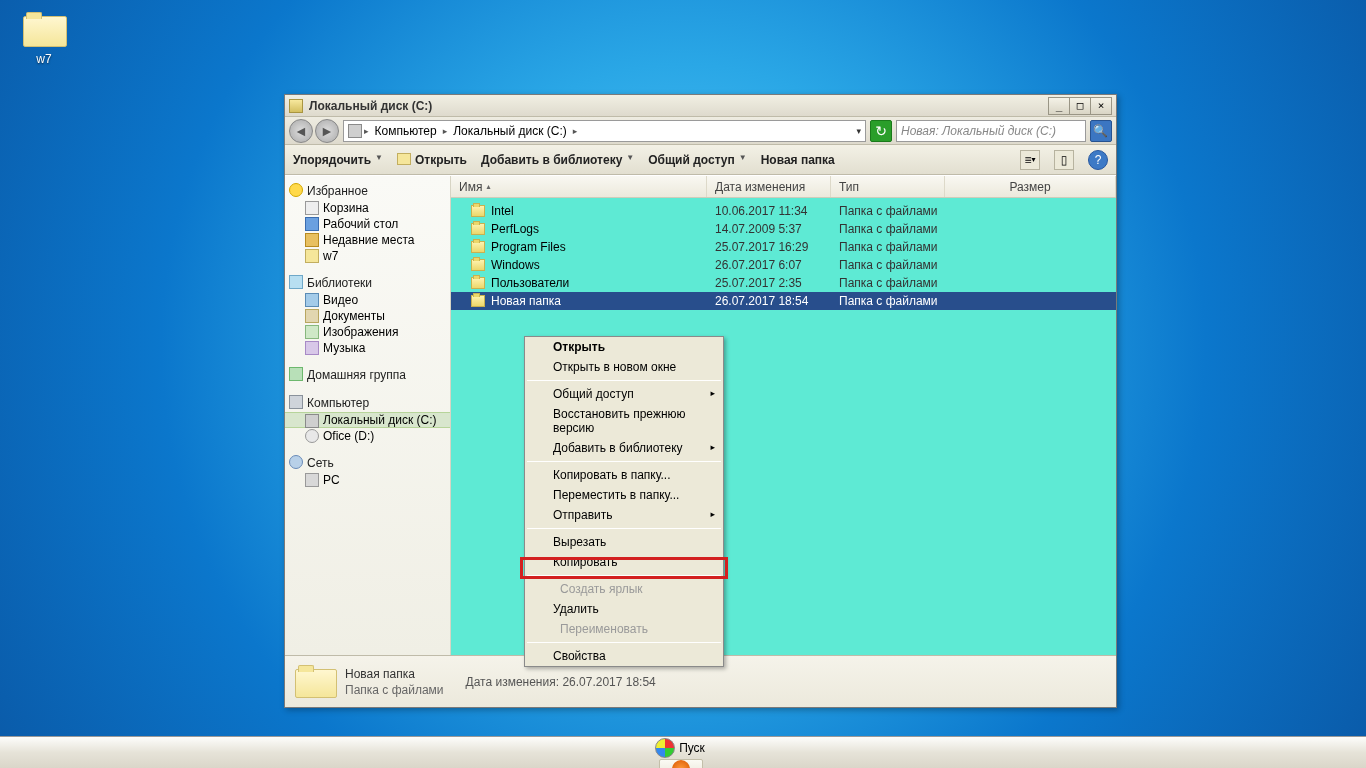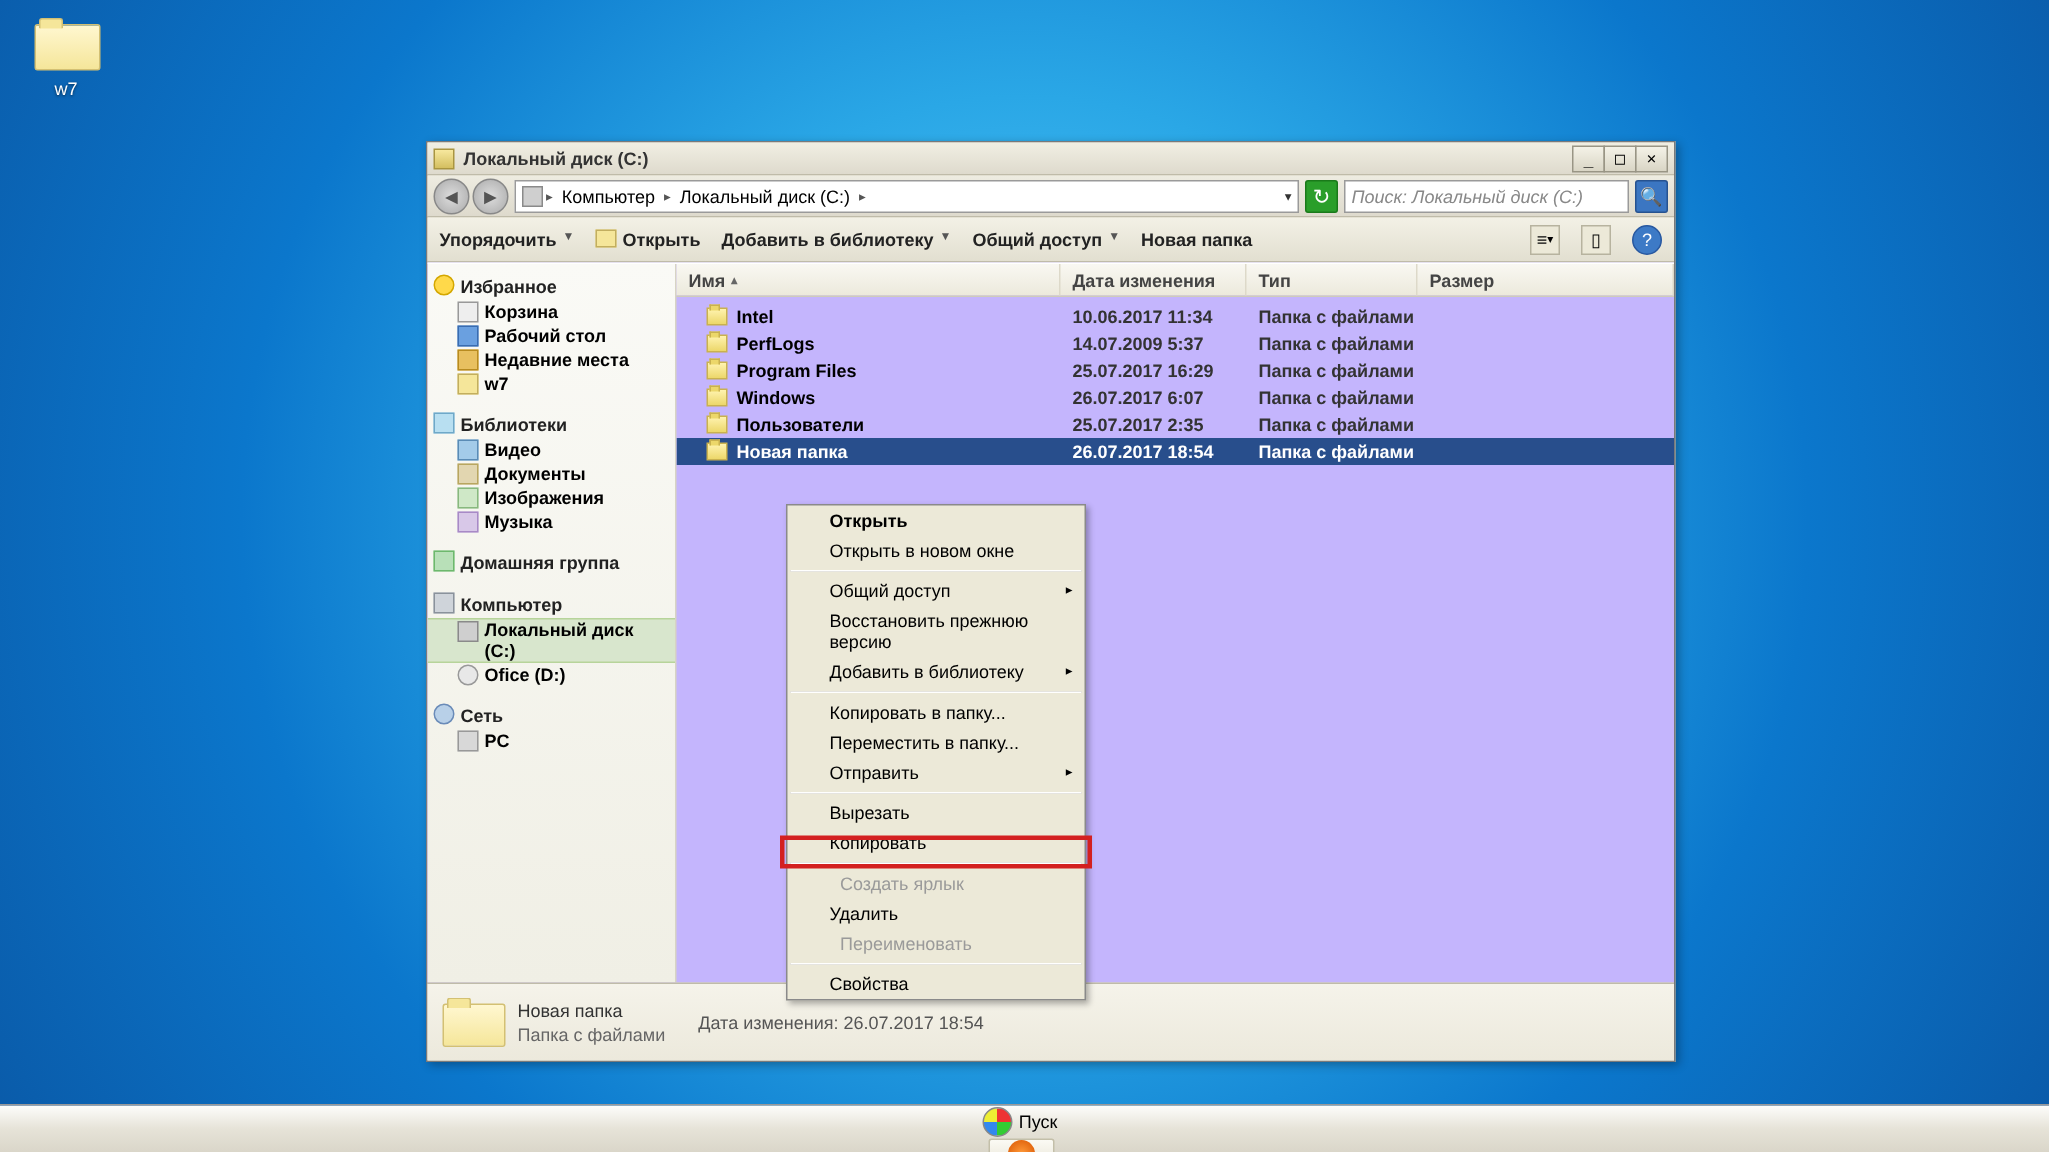--- a/index.html
+++ b/index.html
@@ -32,21 +32,21 @@
 .refresh-btn { width:22px; height:22px; background:#2a9e2a; border:1px solid #1a7a1a; border-radius:2px; display:flex; align-items:center; justify-content:center; color:#fff; font-size:14px; cursor:pointer; }
 .search-bar { width:190px; height:22px; background:#fff; border:1px solid #9a9a9a; display:flex; align-items:center; padding:0 4px; color:#888; font-style:italic; }
 .search-go { width:22px; height:22px; background:#3b76c2; border:1px solid #265290; border-radius:2px; display:flex; align-items:center; justify-content:center; cursor:pointer; color:#fff; font-size:12px; }
 
 .toolbar { height:30px; background:linear-gradient(#f3f1e6,#e2dfd0); border-bottom:1px solid #bfbba9; display:flex; align-items:center; padding:0 8px; gap:14px; }
 .toolbar .tb-item { cursor:pointer; display:flex; align-items:flex-start; gap:4px; color:#222;font-weight:bold; }
 .toolbar .tb-item .caret { font-size:8px; color:#555; }
 .toolbar .spacer { flex:1; }
 .toolbar .tb-icon { width:20px; height:20px; border:1px solid #b7b39f; background:#ece9d8; display:flex; align-items:center; justify-content:center; cursor:pointer; }
 
-.body-area { flex:1; display:flex; border-top:1px solid #fff; background:#c4b5fd; overflow:hidden;font-weight:bold; }
+.body-area { flex:1; display:flex; border-top:1px solid #fff; background:#5eead4; overflow:hidden; }
 
 .sidebar { width:166px; background:linear-gradient(#fafaf6,#f0efe5); border-right:1px solid #d7d4c4; overflow-y:auto; padding:6px 0; }
 .sb-group-hdr { padding:2px 6px 2px 22px; position:relative; color:#222; cursor:pointer; }
 .sb-group-hdr .ico { position:absolute; left:4px; top:1px; width:14px; height:14px; }
 .sb-item { padding:1px 6px 1px 38px; position:relative; cursor:pointer; }
 .sb-item .ico { position:absolute; left:20px; top:1px; width:14px; height:14px; }
 .sb-item.selected { background:#d8e6cd; border-top:1px solid #b7d49a; border-bottom:1px solid #b7d49a; padding-top:0; padding-bottom:0; }
 .sb-spacer { height:10px; }
 
 .ico { background:#f5e69a; border:1px solid #c2ae5f; display:inline-block; }
@@ -65,21 +65,21 @@
 .ico.cd { background:#e8e8e8; border-color:#999; border-radius:50%; }
 .ico.net { background:#b8d0e8; border-color:#6a8bb8; border-radius:50%; }
 .ico.pc { background:#d8d8d8; border-color:#999; }
 
 .file-pane { flex:1; display:flex; flex-direction:column; }
 .column-hdr { height:22px; background:linear-gradient(#f9f8f2,#ece9dc); border-bottom:1px solid #cfccba; display:flex; }
 .col { padding:3px 8px; border-right:1px solid #ddd9c9; color:#444; cursor:pointer; display:flex; align-items:center; gap:4px; }
 .col.name { flex:0 0 256px; }
 .col.date { flex:0 0 124px; }
 .col.type { flex:0 0 114px; }
-.col.size { flex:1; }
+.col.size { flex:1;justify-content:center; }
 .col .sort { font-size:8px; color:#666; }
 
 .file-list { flex:1; overflow:auto; padding-top:4px; position:relative; }
 .row { display:flex; height:18px; align-items:center; cursor:pointer; }
 .row .c-name { flex:0 0 256px; padding-left:20px; display:flex; align-items:center; gap:6px; }
 .row .c-date { flex:0 0 124px; padding-left:8px; color:#333; }
 .row .c-type { flex:0 0 114px; padding-left:8px; color:#333; }
 .row.selected { background:#284e8c; color:#fff; }
 .row.selected .c-date, .row.selected .c-type { color:#fff; }
 .folder-sm { width:14px; height:12px; background:linear-gradient(#fff3b0,#ecd76a); border:1px solid #c9b14f; display:inline-block; position:relative; }
@@ -142,21 +142,21 @@
       <span class="bc-sep">▸</span>
       <span class="bc-seg">Компьютер</span>
       <span class="bc-sep">▸</span>
       <span class="bc-seg">Локальный диск (C:)</span>
       <span class="bc-sep">▸</span>
       <span style="flex:1"></span>
       <span class="bc-sep" style="color:#333">▾</span>
     </div>
     <div class="refresh-btn">↻</div>
     <div class="search-bar">
-      <span>Поиск: Локальный диск (C:)</span>
+      <span>Новая: Локальный диск (C:)</span>
     </div>
     <div class="search-go">🔍</div>
   </div>
 
   <div class="toolbar">
     <div class="tb-item">
         <span>Упорядочить</span>
         <span class="caret">▼</span>
       </div>
     <div class="tb-item">

